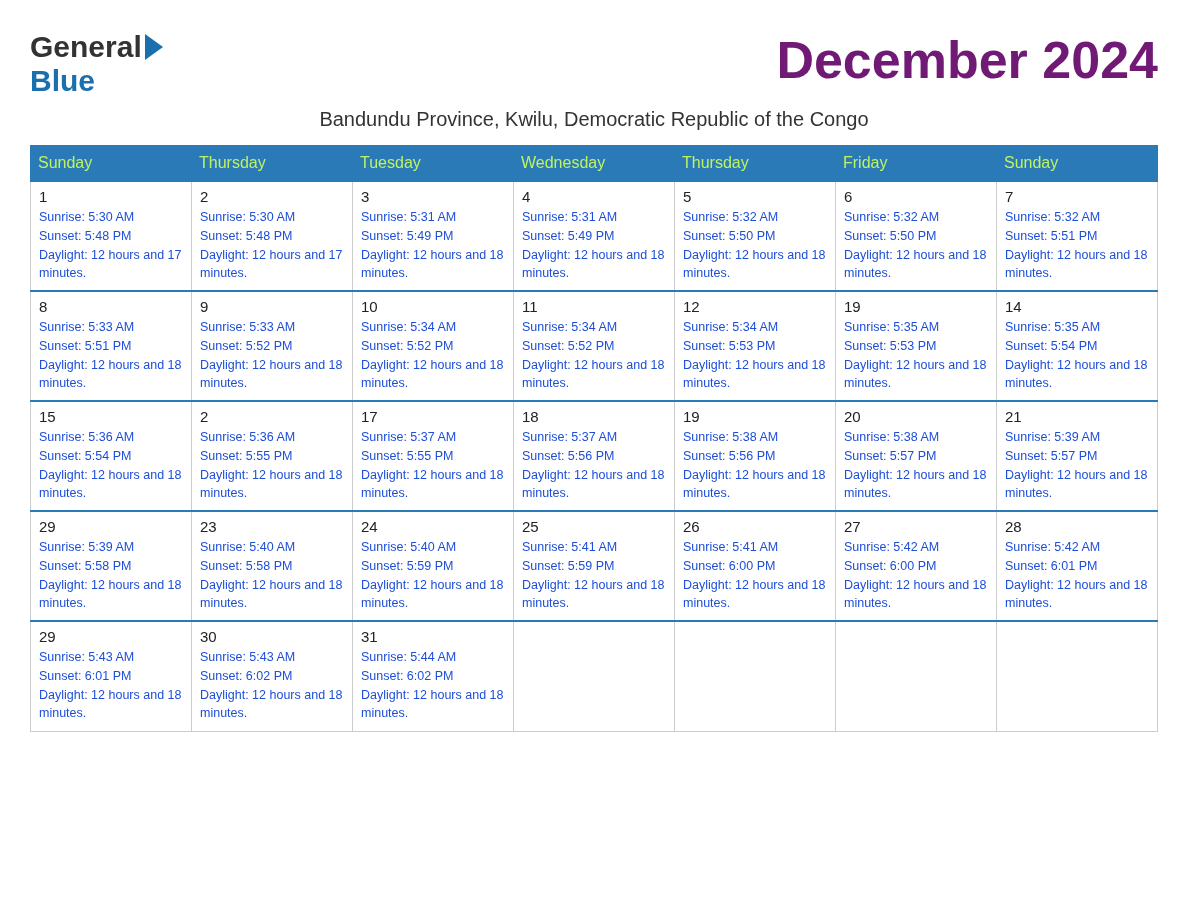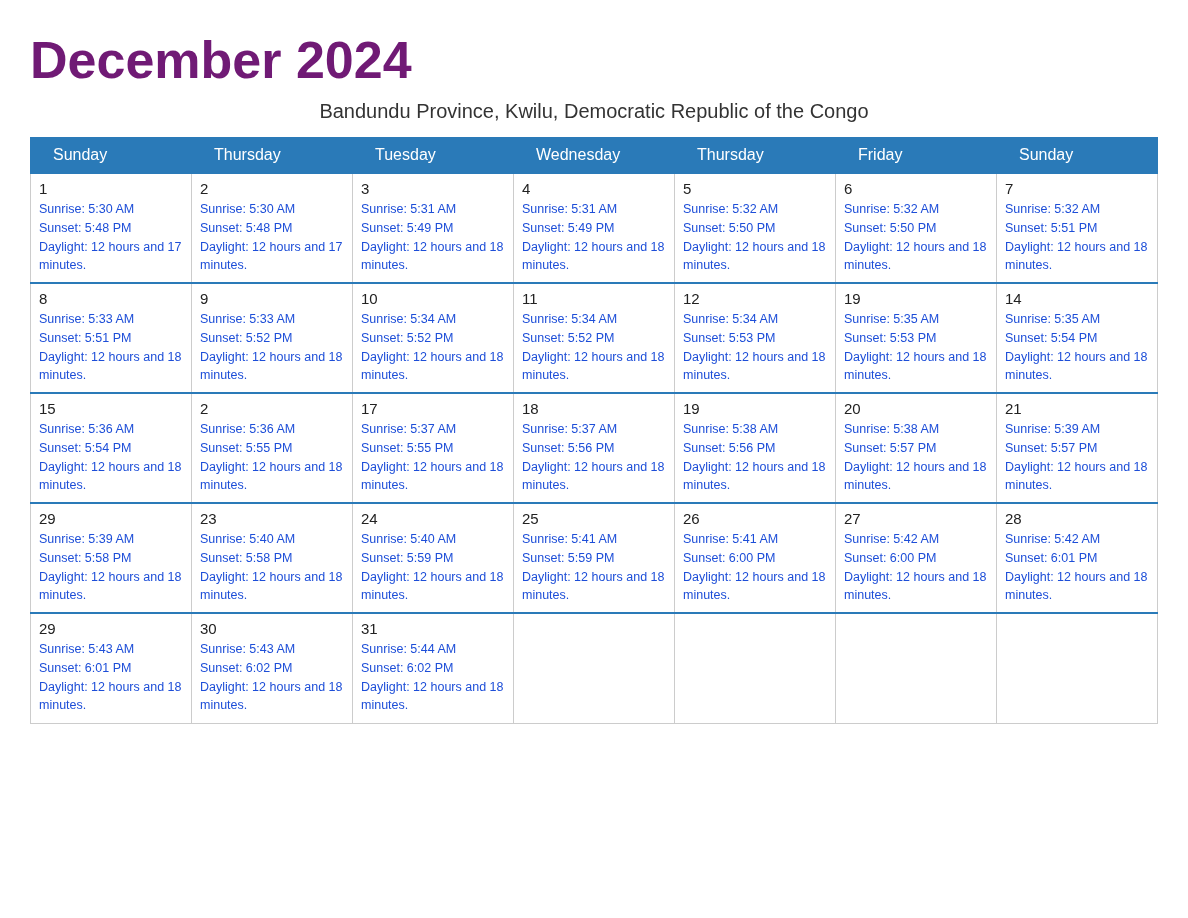--- a/index.html
+++ b/index.html
@@ -34,24 +34,24 @@
       margin-bottom: 14px;
       font-weight: normal;
     }
     .calendar-table {
       width: 100%;
       border-collapse: collapse;
       table-layout: fixed;
     }
     .calendar-table th {
       background-color: #2a7ab8;
-      color: #ffffff;
+      color: #bef264;
       font-size: 16px;
       font-weight: normal;
-      padding: 8px 22px;
+      padding: 8px 7px;
       text-align: left;
       border: 1px solid #2a7ab8;
     }
     .calendar-table td {
       border: 1px solid #ccc;
       vertical-align: top;
       padding: 6px 8px;
       font-size: 13px;
       color: #333;
       min-height: 100px;
@@ -99,20 +99,29 @@
     .logo-text-blue {
       font-size: 30px;
       font-weight: bold;
       color: #1a6faf;
     }
   </style>
 </head>
 <body>
 
 <div class="header-area">
+  <div class="logo">
+    <div class="logo-row">
+      <span class="logo-text-general">General</span>
+      <span class="logo-arrow"></span>
+    </div>
+    <div>
+      <span class="logo-text-blue">Blue</span>
+    </div>
+  </div>
   <div class="month-title">December 2024</div>
 </div>
 
 <div class="subtitle">Bandundu Province, Kwilu, Democratic Republic of the Congo</div>
 
 <table class="calendar-table">
   <thead>
     <tr>
     <th>Sunday</th>
         <th>Thursday</th>

